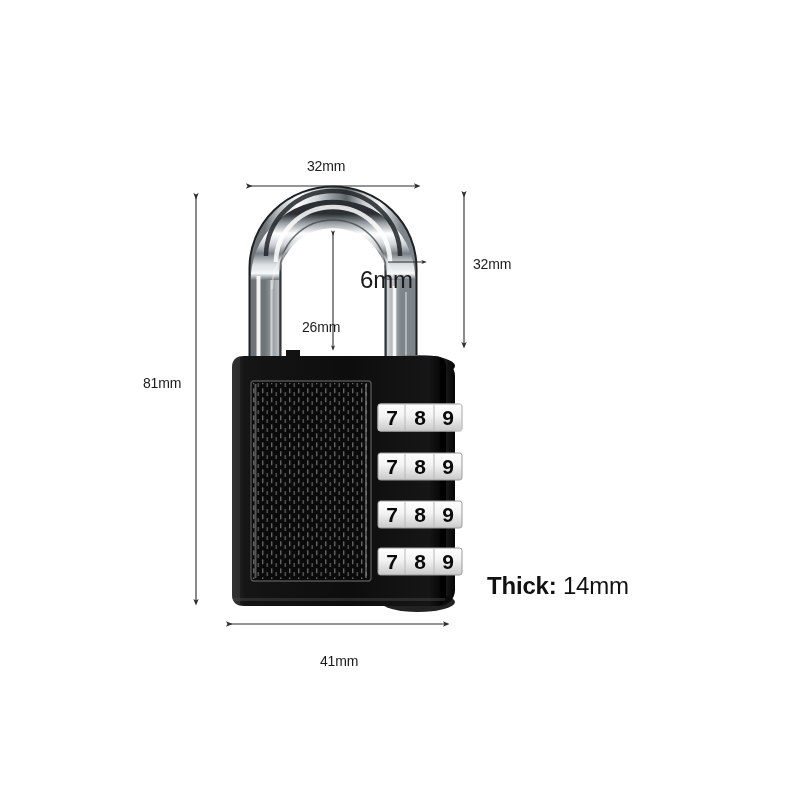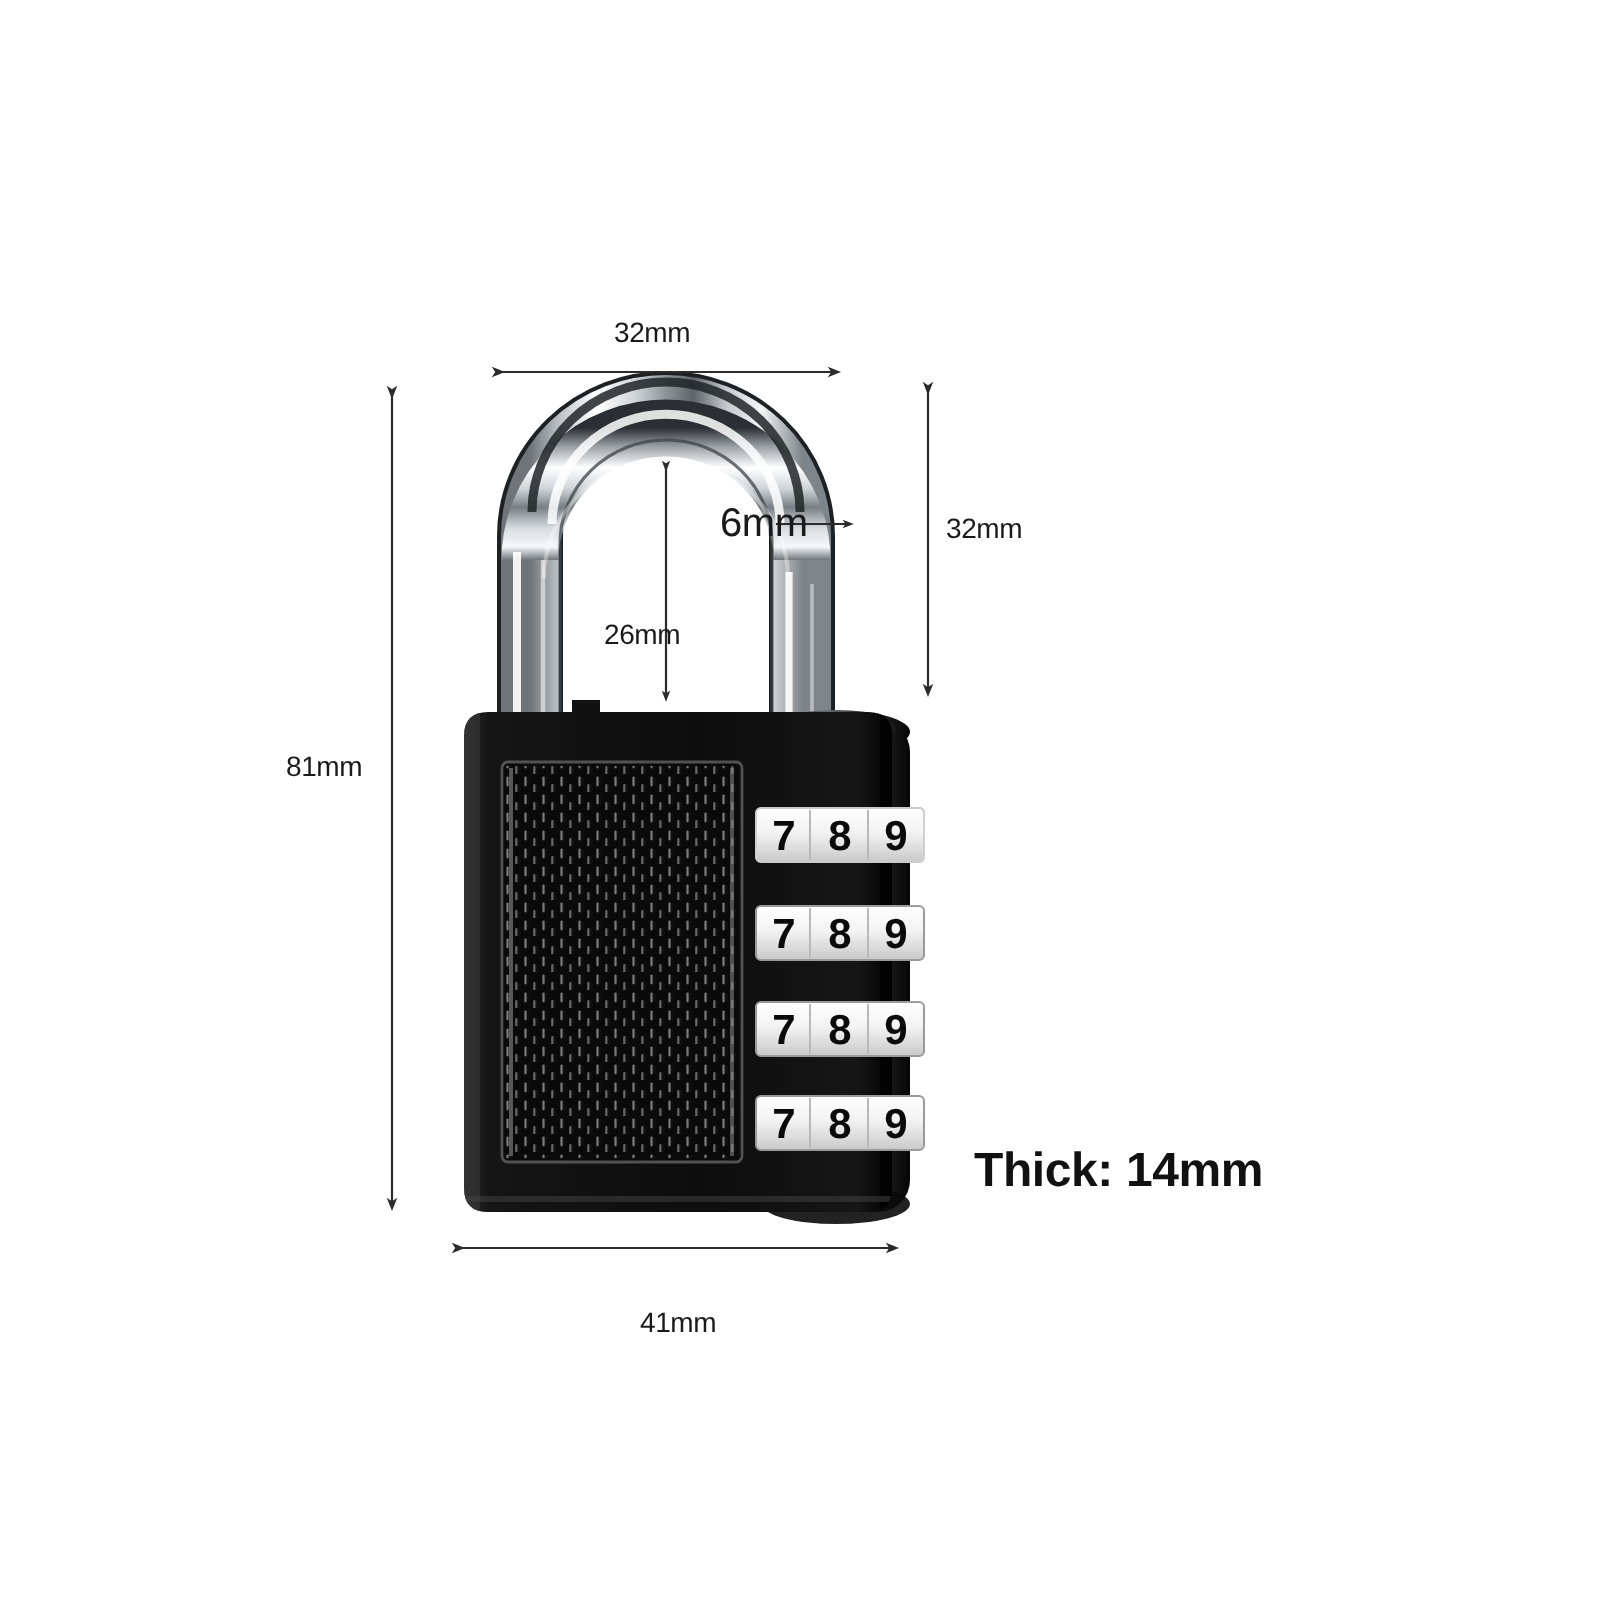--- a/index.html
+++ b/index.html
@@ -25,35 +25,35 @@
     position: absolute;
     color: #1a1a1a;
     font-family: "Liberation Sans", sans-serif;
     font-size: 14px;
     line-height: 1;
     white-space: nowrap;
     letter-spacing: -0.2px;
   }
   .lbl-32top  { left: 307px; top: 159px; }
   .lbl-32right{ left: 473px; top: 257px; }
-  .lbl-6mm    { left: 360px; top: 252px; font-size: 20px; }
-  .lbl-26mm   { left: 302px; top: 310px; }
+  .lbl-6mm    { left: 360px; top: 268px; font-size: 24px; }
+  .lbl-26mm   { left: 302px; top: 320px; }
   .lbl-81mm   { left: 143px; top: 376px; }
   .lbl-41mm   { left: 320px; top: 654px; }
 
   .thick-wrap {
     position: absolute;
     left: 487px;
     top: 572px;
     font-size: 24px;
     white-space: nowrap;
     color: #111;
   }
   .thick-wrap .t-strong { font-weight: 700; letter-spacing: -0.2px; }
-  .thick-wrap .t-val    { font-weight: 700; letter-spacing: -0.2px; }
+  .thick-wrap .t-val    { font-weight: 400; letter-spacing: -0.2px; }
 
   svg.art {
     position: absolute;
     left: 0; top: 0;
     width: 800px;
     height: 800px;
     display: block;
   }
 </style>
 </head>

